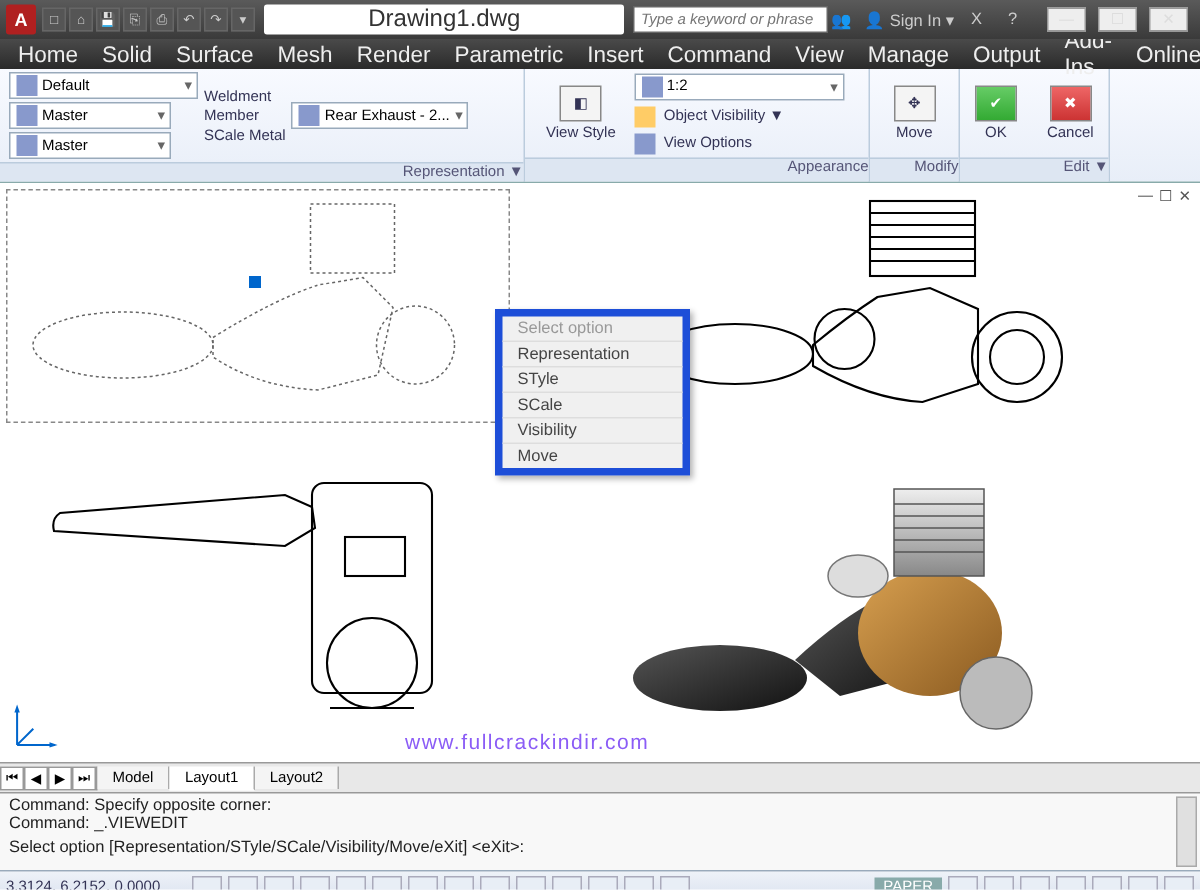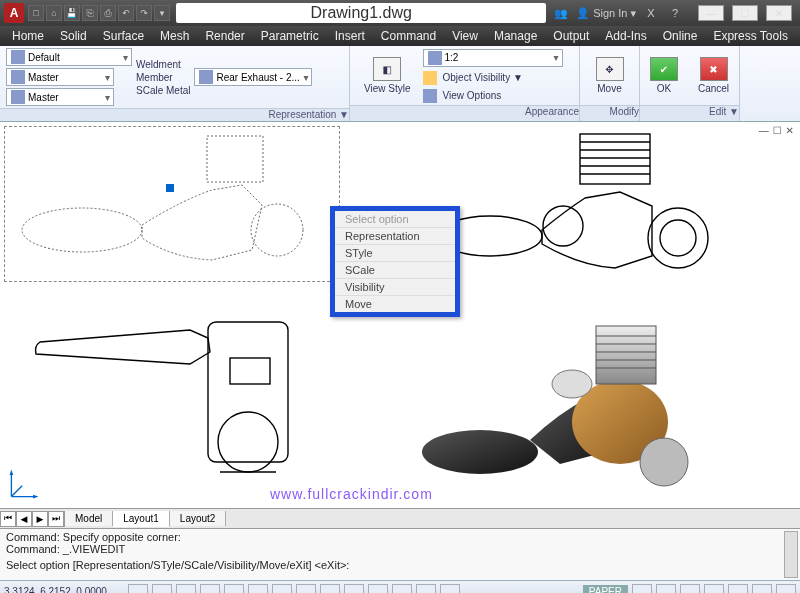--- a/index.html
+++ b/index.html
@@ -11,21 +11,21 @@
 .qat-btn { width: 16px; height: 16px; background: #555; border: 1px solid #666; cursor: pointer; display: flex; align-items: center; justify-content: center; font-size: 9px; color: #ccc; }
 .title-text { flex: 1; text-align: center; color: #333; background: #fff; margin: 2px 6px; padding: 1px 8px; border-radius: 2px; font-size: 16px; }
 .search-box { width: 130px; height: 18px; background: #fff; border: 1px solid #666; padding: 0 4px; font-size: 10px; font-style: italic; color: #999; }
 .title-right { display: flex; gap: 6px; align-items: center; padding-right: 8px; }
 .title-right .btn { width: 18px; height: 16px; cursor: pointer; display:flex; align-items:center; justify-content:center; color:#ccc; }
 .signin { color: #ccc; font-size: 11px; cursor: pointer; }
 .win-controls { display: flex; gap: 8px; margin-left: 8px; }
 .win-btn { width: 26px; height: 16px; border: 1px solid #999; background: #eee; cursor: pointer; display:flex; align-items:center; justify-content:center; font-size:10px; }
 
 .menubar { height: 20px; background: linear-gradient(#4a4a4a, #2a2a2a); display: flex; align-items: center; padding: 0 12px; gap: 16px; }
-.menu-item { color: #eee; font-size: 12px; cursor: pointer; text-align: center; }
+.menu-item { color: #eee; font-size: 15px; cursor: pointer; }
 
 .ribbon { height: 76px; background: linear-gradient(#f8faff, #e8eef8); border-bottom: 1px solid #8aa; display: flex; }
 .ribbon-panel { border-right: 1px solid #bcd; display: flex; flex-direction: column; }
 .panel-body { flex: 1; display: flex; align-items: center; padding: 2px 6px; gap: 4px; }
 .panel-title { height: 16px; text-align: right; font-size: 10px; color: #557; background: #dde6f2; border-top: 1px solid #bcd; cursor: pointer; }
 .combo { height: 18px; background: #fff; border: 1px solid #9ab; display: flex; align-items: center; padding: 0 4px; font-size: 10px; cursor: pointer; position: relative; }
 .combo::after { content: "▾"; position: absolute; right: 3px; color: #666; }
 .combo-stack { display: flex; flex-direction: column; gap: 2px; }
 .ico-sm { width: 14px; height: 14px; background: #89c; display: inline-block; margin-right: 3px; }
 .big-btn { display: flex; flex-direction: column; align-items: center; padding: 2px 8px; cursor: pointer; font-size: 10px; color: #335; gap: 2px; }
@@ -72,20 +72,21 @@
     <div class="qat-btn">□</div>
     <div class="qat-btn">⌂</div>
     <div class="qat-btn">💾</div>
     <div class="qat-btn">⎘</div>
     <div class="qat-btn">⎙</div>
     <div class="qat-btn">↶</div>
     <div class="qat-btn">↷</div>
     <div class="qat-btn">▾</div>
   </div>
   <div class="title-text">Drawing1.dwg</div>
+  <input class="search-box" placeholder="Type a keyword or phrase" style="">
   <div class="title-right">
     <div class="btn">👥</div>
     <div class="signin">👤 <span>Sign In</span> ▾</div>
     <div class="btn">X</div>
     <div class="btn">?</div>
     <div class="win-controls">
       <div class="win-btn">—</div>
       <div class="win-btn">☐</div>
       <div class="win-btn">✕</div>
     </div>

